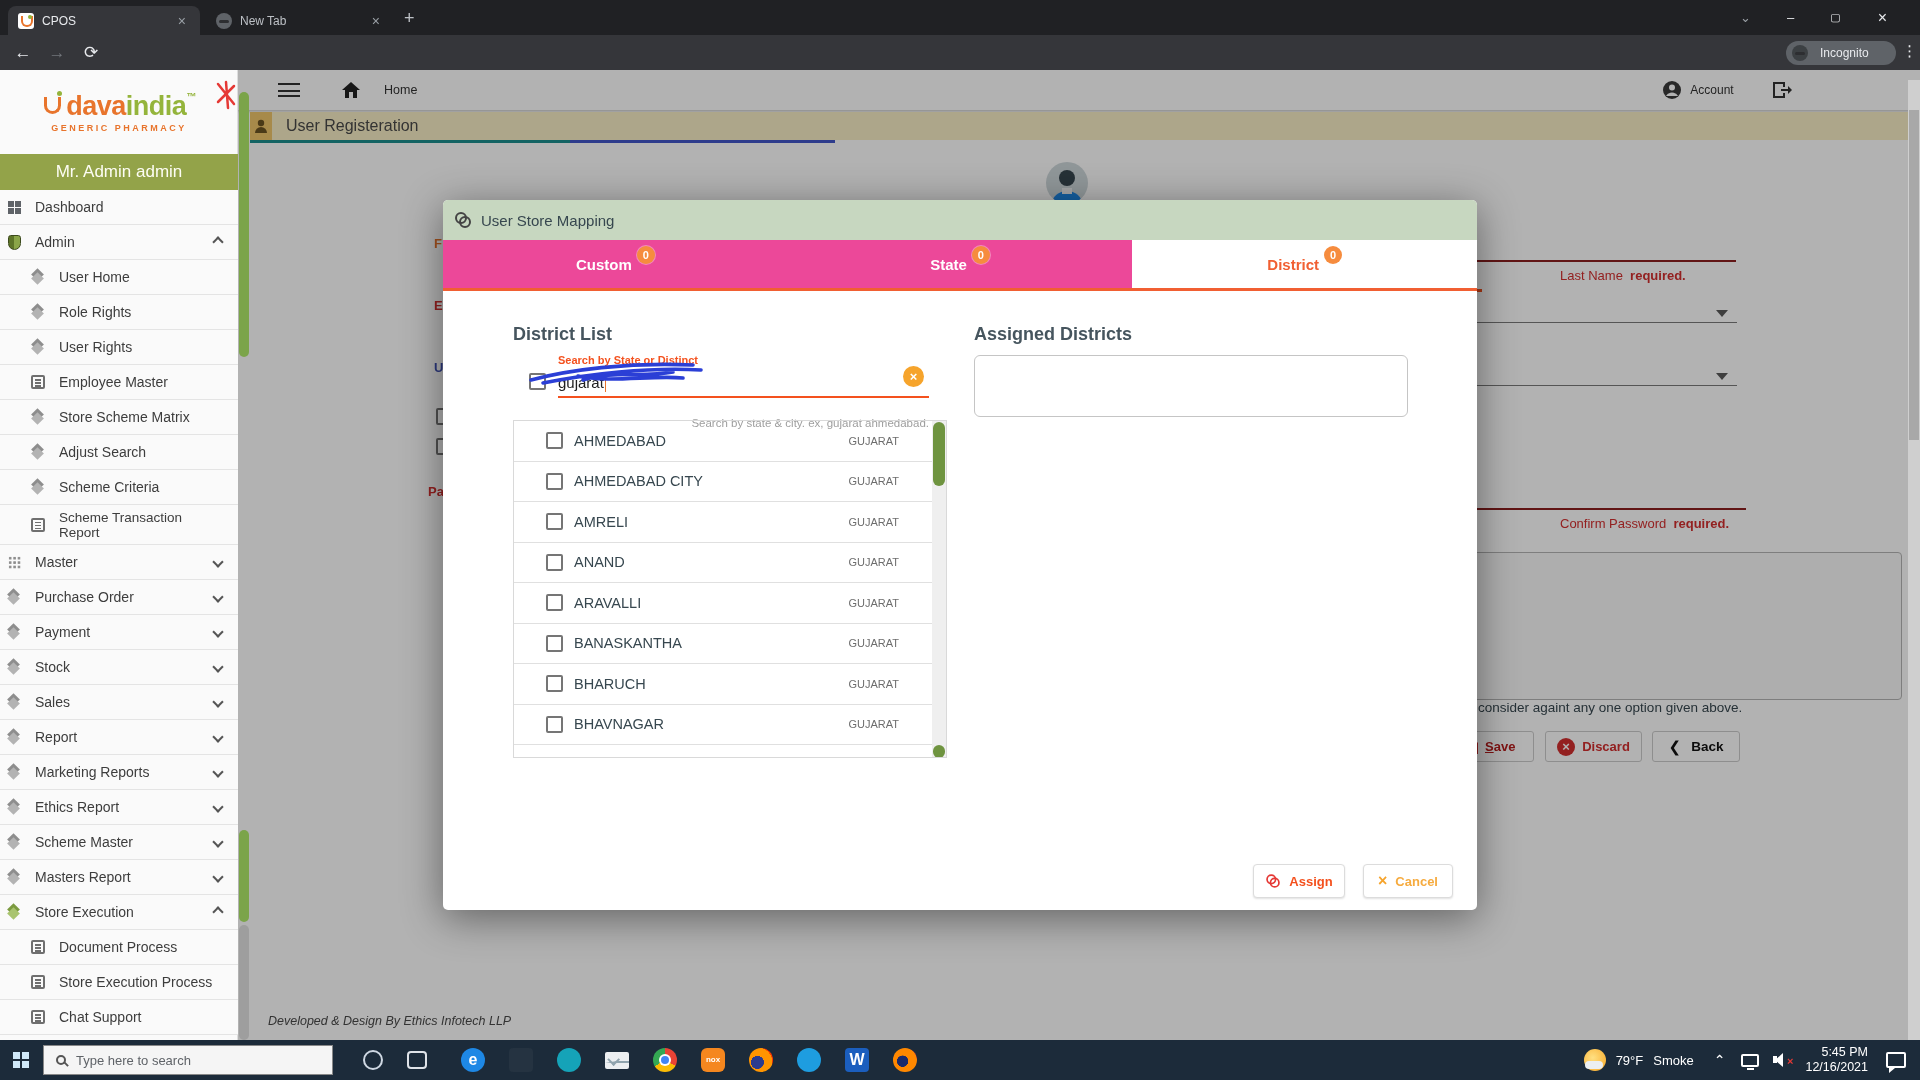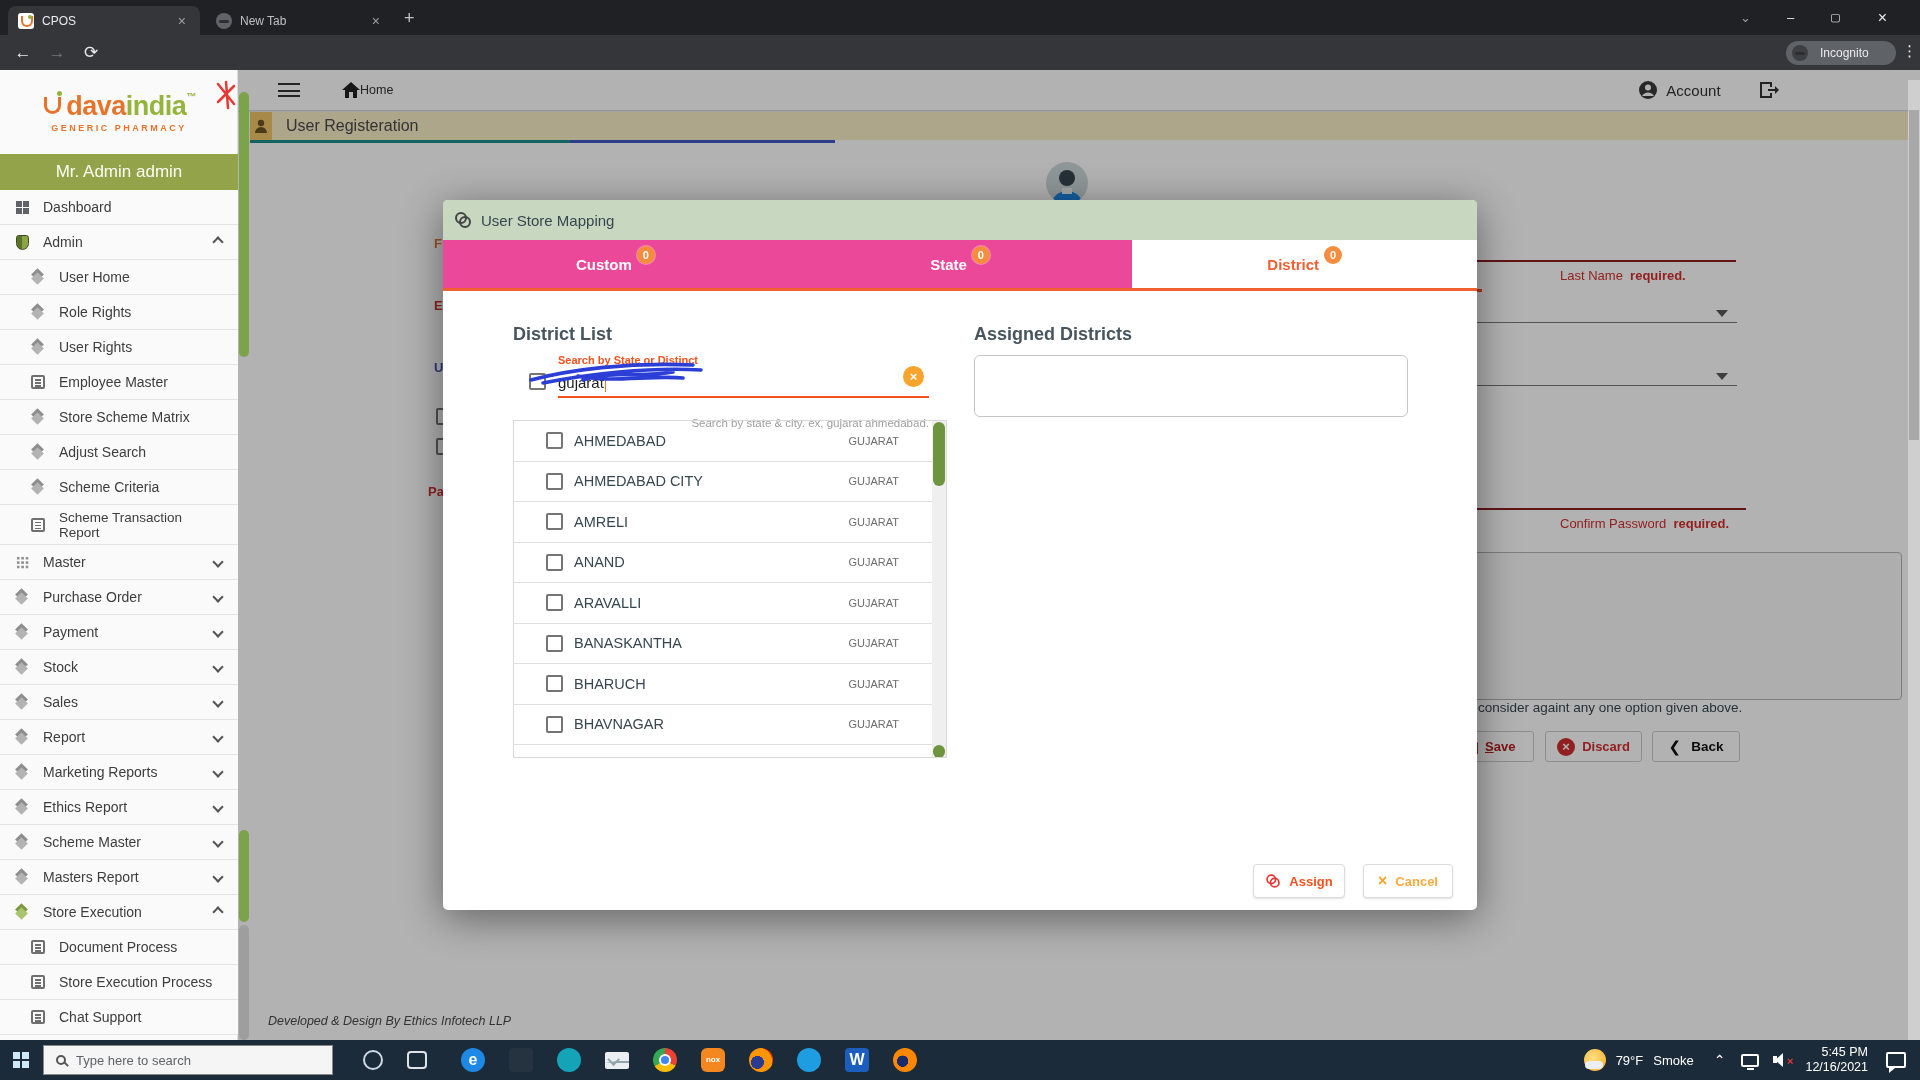--- a/index.html
+++ b/index.html
@@ -30,21 +30,21 @@
   
   #sidebar{position:absolute;left:0;top:0;width:238px;height:970px;background:#fafafa;z-index:6;border-right:1px solid #ddd;}
   #logo{position:absolute;left:0;top:0;width:238px;height:84px;display:flex;flex-direction:column;align-items:center;justify-content:center;}
   #logoline{font-size:27px;font-weight:bold;letter-spacing:-0.5px;display:flex;}
   .lg-mark{position:relative;width:20px;height:24px;margin-right:4px;}
   .lg-mark::before{content:"";position:absolute;left:2px;top:6px;width:11px;height:14px;border:3.5px solid #e8742c;border-top:none;border-radius:0 0 9px 9px;}
   .lg-mark::after{content:"";position:absolute;right:0px;top:0px;width:5px;height:5px;background:#94b43b;border-radius:50%;}
   #logosub{font-size:9px;letter-spacing:2.5px;color:#e8742c;font-weight:bold;margin-top:1px;}
   #userband{position:absolute;left:0;top:84px;width:238px;height:36px;background:#93a349;color:#fdfdf4;font-size:17px;display:flex;align-items:center;justify-content:center;}
   #menu{position:absolute;left:0;top:120px;width:238px;height:850px;display:flex;flex-direction:column;}
-  .srow{display:flex;align-items:center;height:35px;border-bottom:1px solid #e4e4e4;padding-left:14px;color:#3d3d3d;font-size:14px;background:#fafafa;}
+  .srow{display:flex;align-items:center;height:35px;border-bottom:1px solid #e4e4e4;padding-left:6px;color:#3d3d3d;font-size:14px;background:#fafafa;}
   .srow.sub{padding-left:30px;}
   .srow .slbl{margin-left:13px;line-height:15px;}
   .srow .chev{margin-left:auto;margin-right:16px;}
   .sic{width:16px;display:flex;justify-content:center;}
   
   .ic-grid{width:13px;height:13px;background:linear-gradient(#5f6368,#5f6368) 0 0/6px 6px no-repeat,linear-gradient(#5f6368,#5f6368) 7px 0/6px 6px no-repeat,linear-gradient(#5f6368,#5f6368) 0 7px/6px 6px no-repeat,linear-gradient(#5f6368,#5f6368) 7px 7px/6px 6px no-repeat;}
   .ic-layers{position:relative;width:14px;height:14px;}
   .ic-layers::before{content:"";position:absolute;left:2px;top:0;width:9px;height:9px;background:#8d8d8d;transform:rotate(45deg);}
   .ic-layers::after{content:"";position:absolute;left:2px;top:4px;width:9px;height:9px;background:#b3b3b3;transform:rotate(45deg);}
   .ic-layers.green::before{background:#7b9a3f;}
@@ -144,27 +144,27 @@
   </div>
   <div class="abs" style="left:1902px;top:42px;color:#e8eaed;font-size:15px;z-index:41;">⋮</div>
 
   <div id="viewport">
 
     <div id="appbar">
       <span class="hamb"></span>
       <svg width="18" height="16" viewBox="0 0 18 16" style="margin-left:42px;">
           <path d="M9 0 L18 8 L15 8 L15 16 L11 16 L11 10 L7 10 L7 16 L3 16 L3 8 L0 8 Z" fill="#222"></path>
         </svg>
-      <span style="font-size:12.5px;color:#333;margin-left:0;">Home</span>
+      <span style="font-size:12.5px;color:#333;margin-left:24px;">Home</span>
       <svg width="20" height="20" viewBox="0 0 20 20" style="margin-left:1245px;">
           <circle cx="10" cy="10" r="9" fill="#3a3a3a"></circle>
           <circle cx="10" cy="7.5" r="3" fill="#fff"></circle>
           <path d="M4 16 A7 7 0 0 1 16 16 Z" fill="#fff"></path>
         </svg>
-      <span style="font-size:15px;color:#333;margin-left:8px;">Account</span>
+      <span style="font-size:12px;color:#333;margin-left:8px;">Account</span>
       <svg width="20" height="18" viewBox="0 0 20 18" style="margin-left:38px;">
           <path d="M1 1 H13 V6 H11 V3 H3 V15 H11 V12 H13 V17 H1 Z" fill="#333"></path>
           <path d="M9 8 H16 V5 L20 9 L16 13 V10 H9 Z" fill="#333"></path>
         </svg>
     </div>
 
     <div id="titlebar">
       <span id="titlechip">
         <svg width="12" height="14" viewBox="0 0 12 14">
             <circle cx="6" cy="4" r="3.2" fill="#6b5322"></circle>

